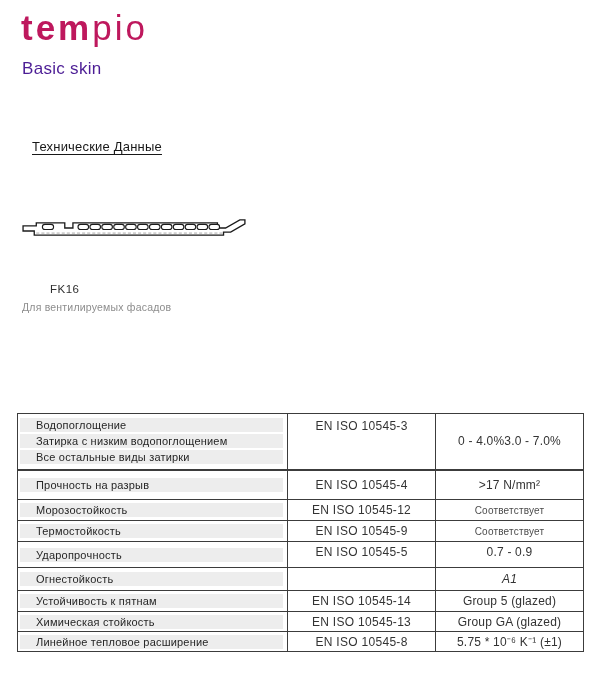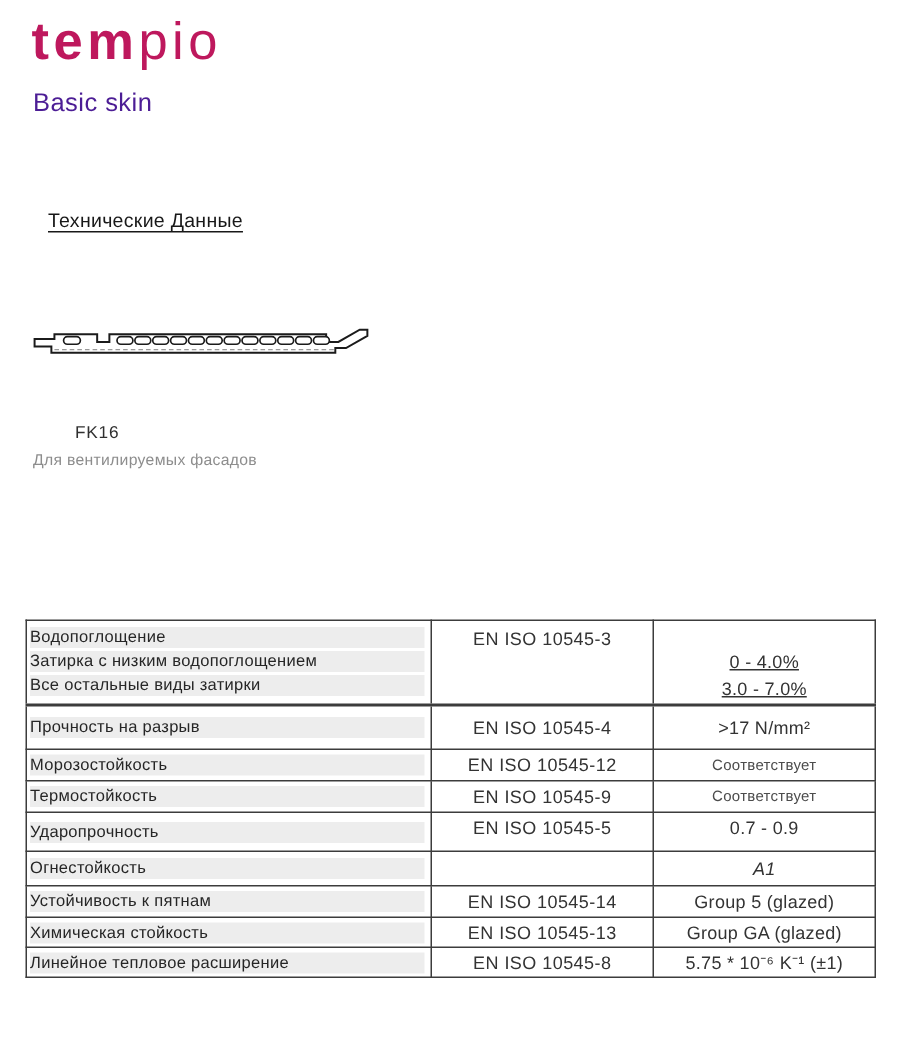--- a/index.html
+++ b/index.html
@@ -37,25 +37,25 @@
   .tech-table tr:nth-child(6){height:23px;}
   .tech-table tr:nth-child(7){height:21px;}
   .tech-table tr:nth-child(8){height:20px;}
   .tech-table tr:nth-child(9){height:20px;}
   .tech-table tr:nth-child(10){height:18px;}
   .tech-table tr:nth-child(1) td{border-bottom-width:2px;}
 
   .prop-wrap{display:flex;flex-direction:column;justify-content:center;height:100%;
              box-sizing:border-box;padding:2px 4px 2px 2px;gap:2px;}
   .strip{flex:1;background:#ededed;display:flex;align-items:center;
-         font-size:11px;color:#262626;padding:1px 4px 1px 0;letter-spacing:.2px;min-height:12px;}
+         font-size:11px;color:#262626;padding:1px 4px 1px 16px;letter-spacing:.2px;min-height:12px;}
 
   .std{font-size:12px;color:#333;text-align:center;letter-spacing:.3px;}
   .val{font-size:12px;color:#333;text-align:center;letter-spacing:.2px;}
-  .val-wrap{display:flex;flex-direction:column;justify-content:center;height:100%;text-decoration:underline;}
+  .val-wrap{display:flex;flex-direction:row;justify-content:center;height:100%;}
   .val-line{height:18px;display:flex;align-items:center;justify-content:center;font-size:12px;color:#333;}
 
   .tech-table tr:nth-child(3) .val, .tech-table tr:nth-child(4) .val{font-size:10px;color:#4c4c4c;}
   .tech-table tr:nth-child(1) .std{vertical-align:top;padding-top:5px;}
   .tech-table tr:nth-child(5) .std, .tech-table tr:nth-child(5) .val{vertical-align:top;padding-top:3px;}
   .tech-table tr:nth-child(6) .val{vertical-align:bottom;padding-bottom:4px;font-style:italic;}
 </style>
 </head>
 <body>
 

